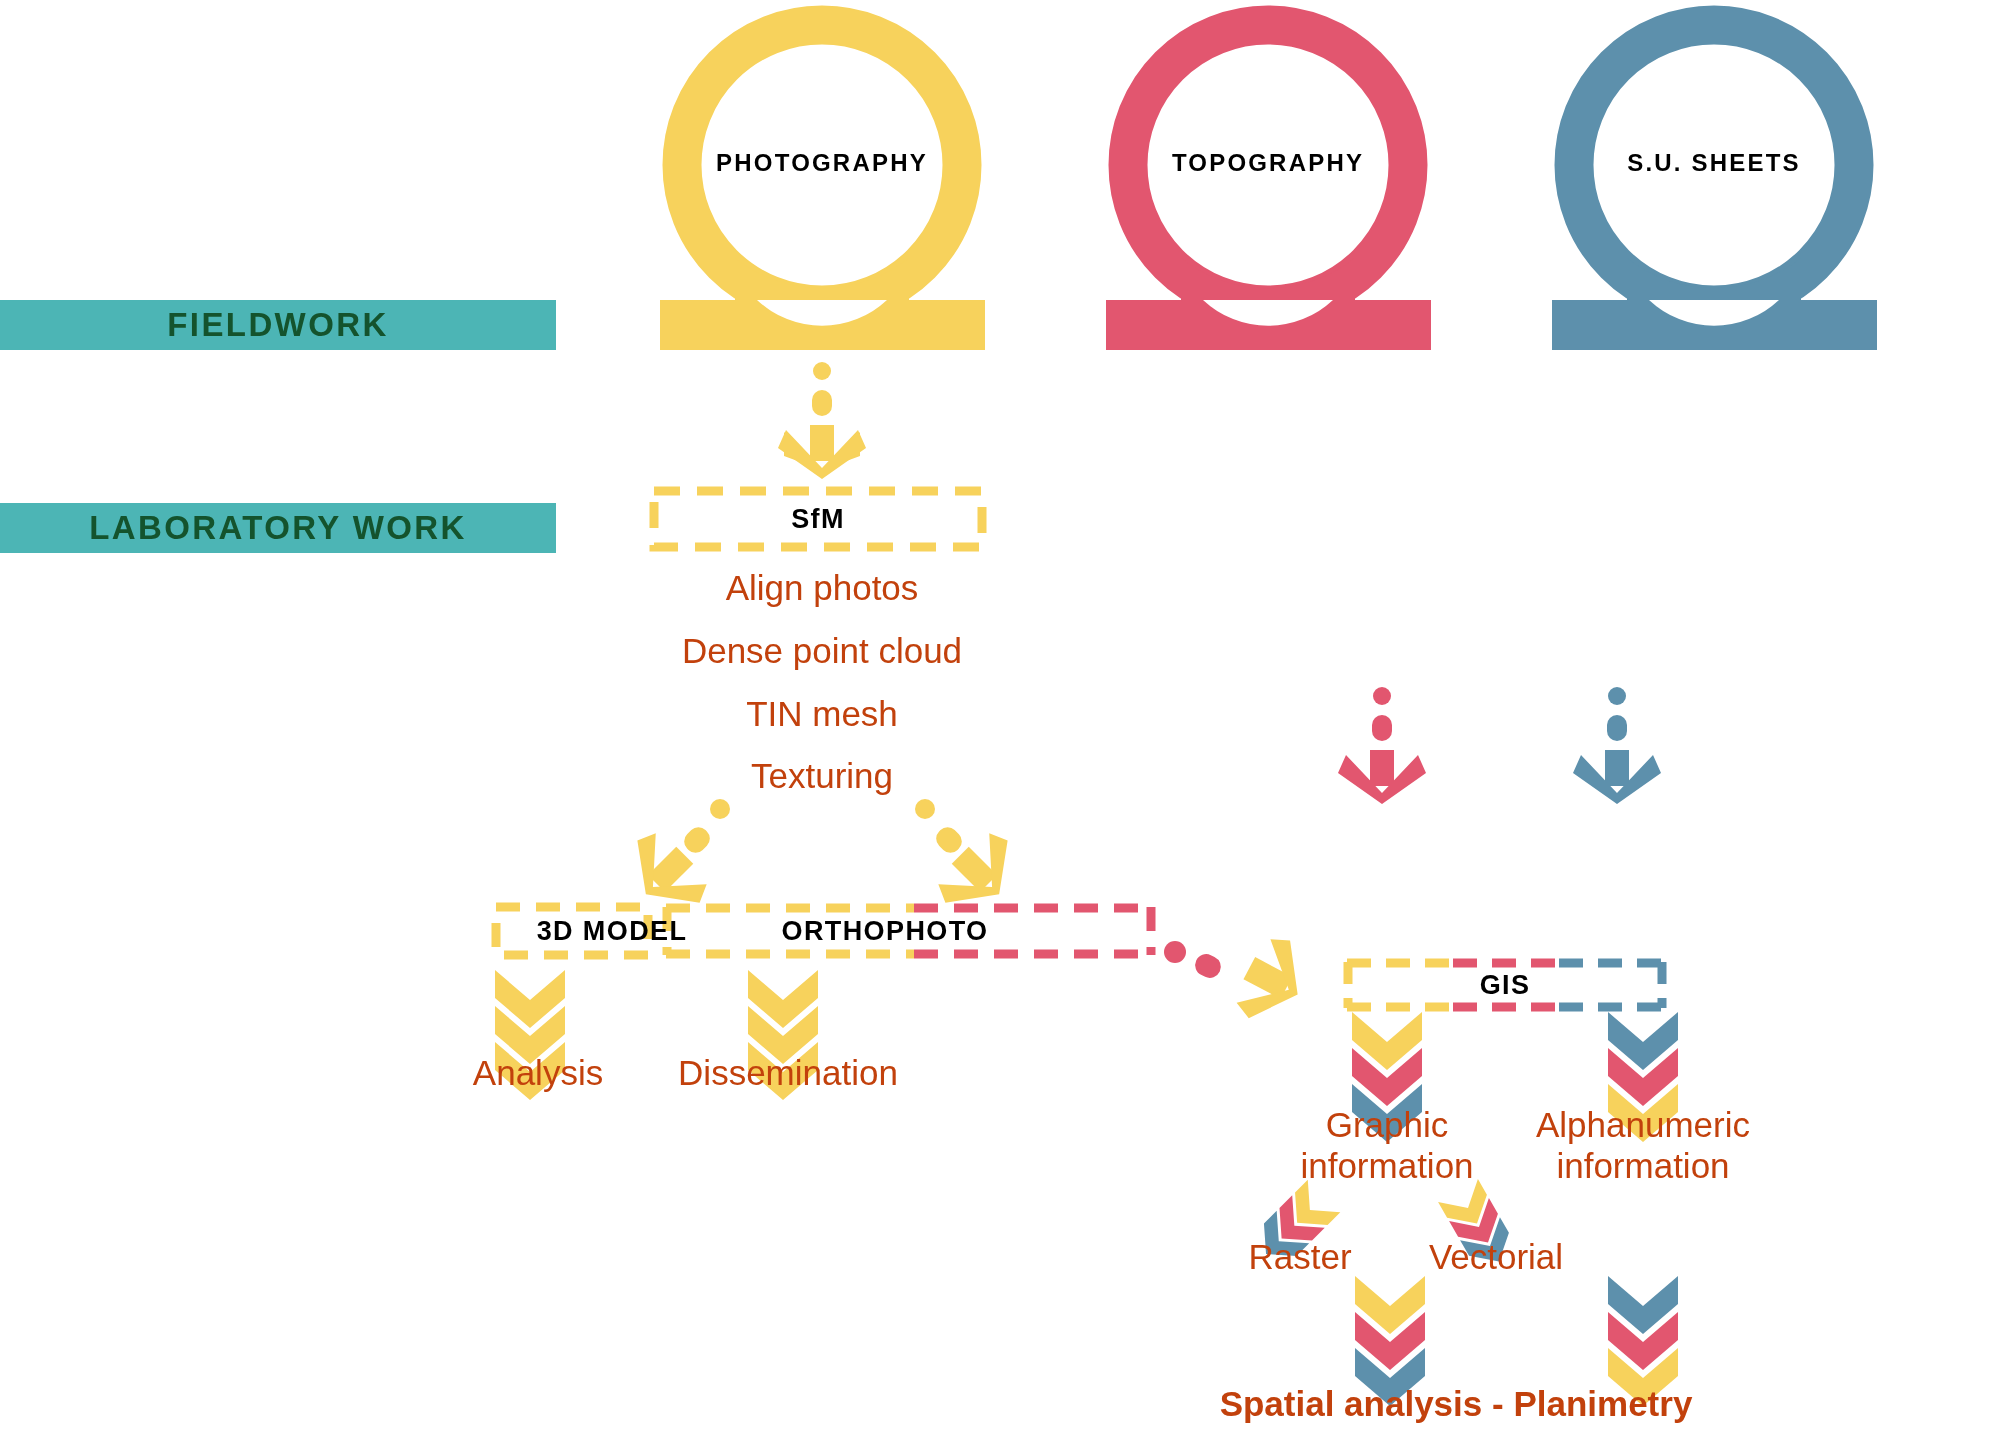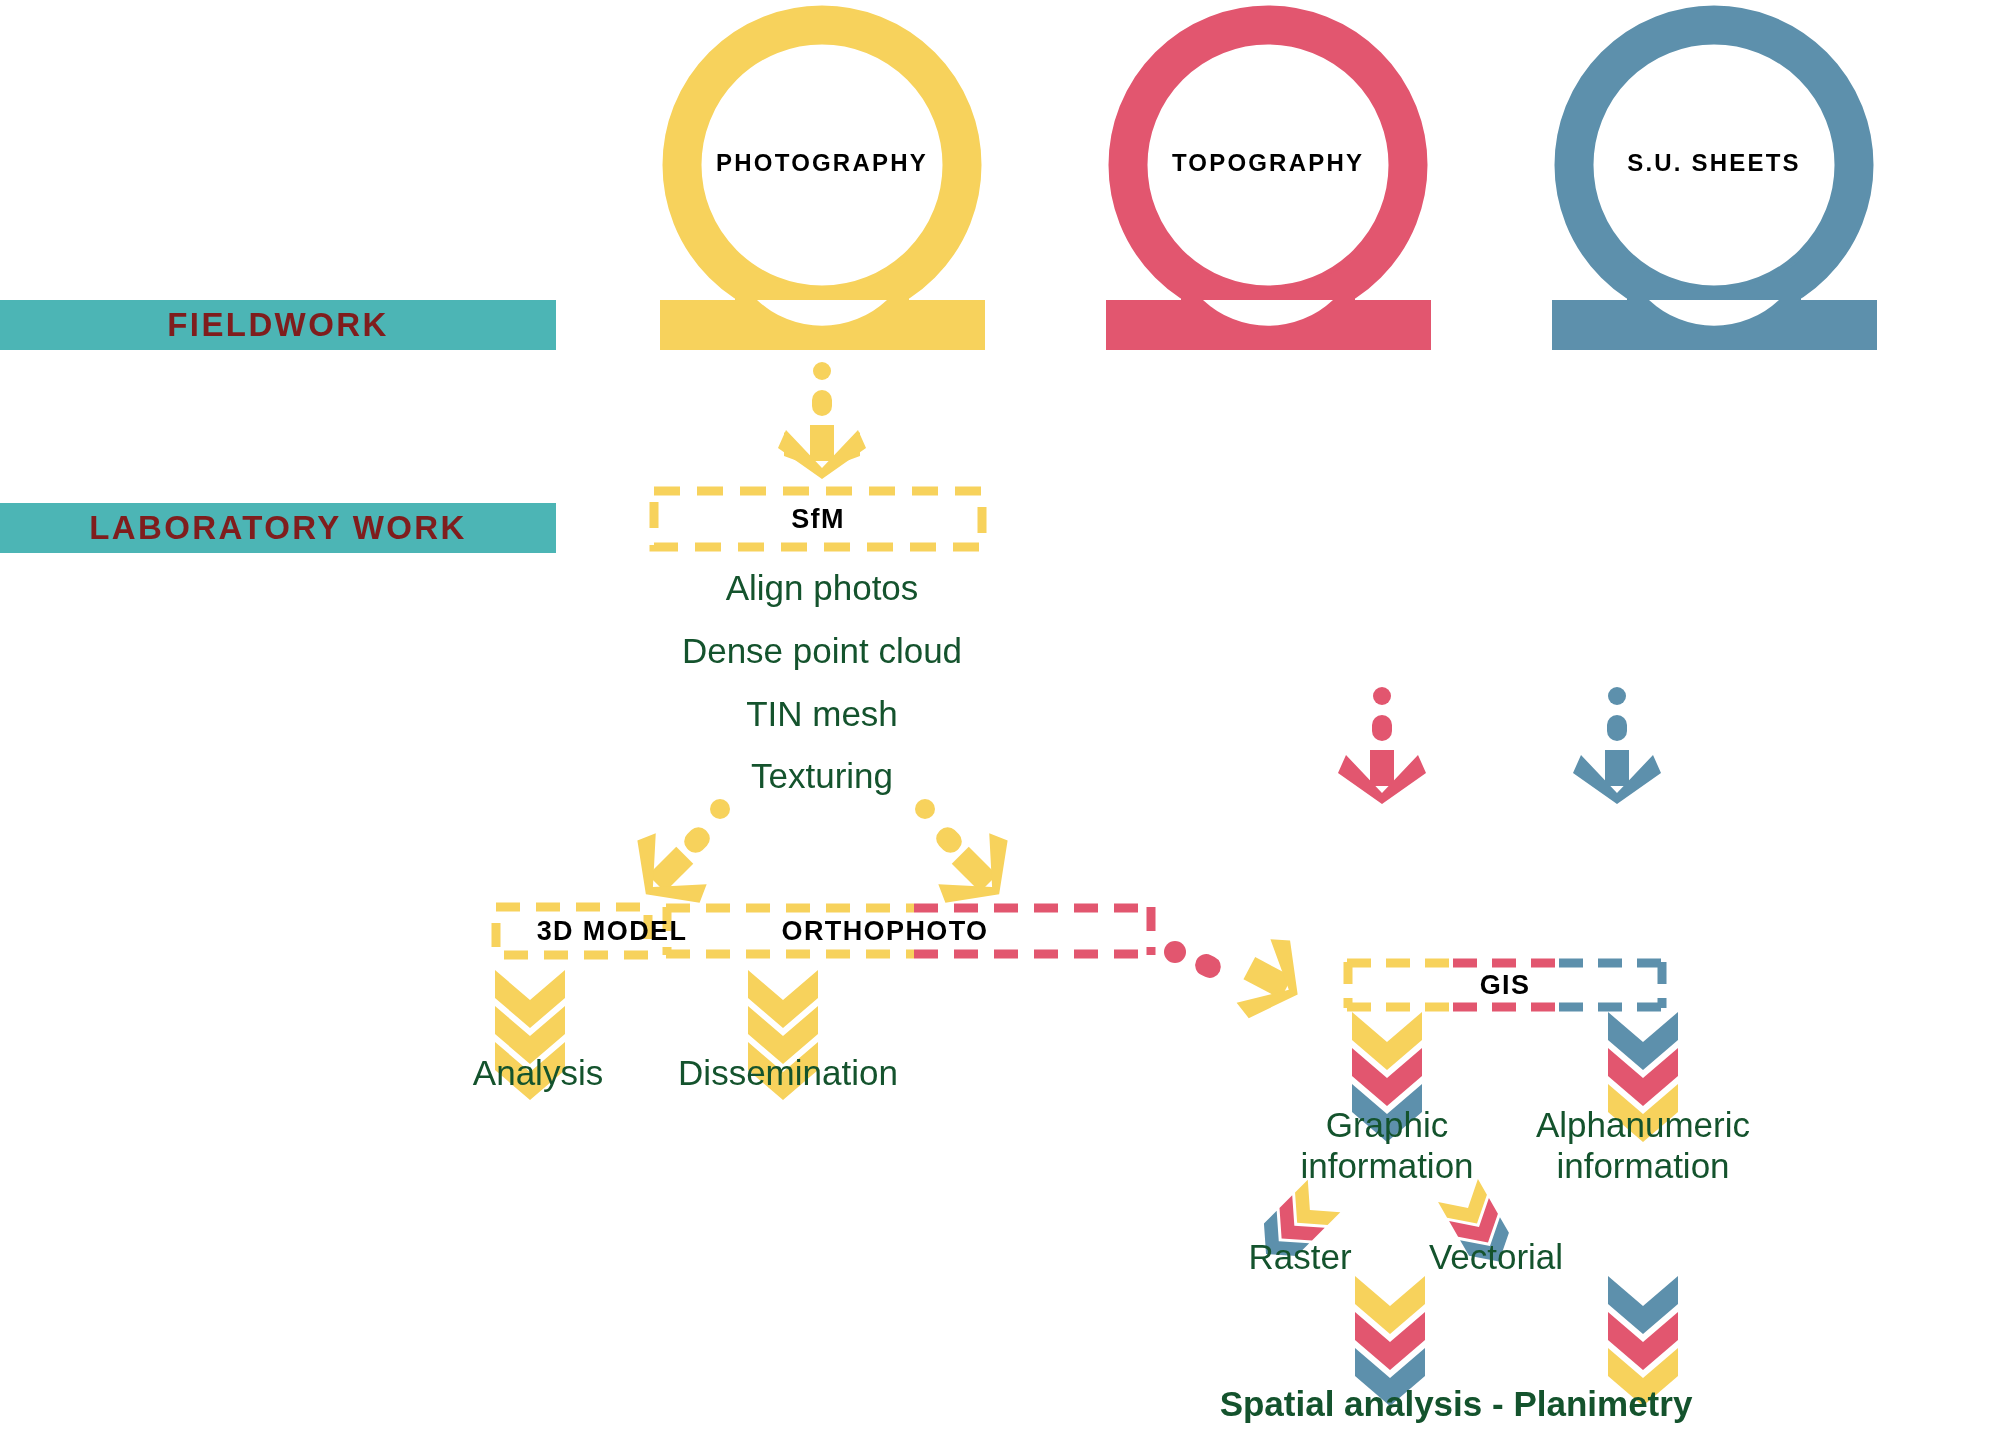--- a/index.html
+++ b/index.html
@@ -22,21 +22,21 @@
     height: 1440px;
   }
 
   
   .phase-bar {
     position: absolute;
     left: 0;
     height: 50px;
     width: 556px;
     background: #4CB5B5;
-    color: #7f1d1d;
+    color: #14532d;
     font-weight: bold;
     font-size: 33px;
     letter-spacing: 2.4px;
     display: flex;
     align-items: center;
     justify-content: center;
     box-sizing: border-box;
   }
   #bar-fieldwork { top: 300px; }
   #bar-lab { top: 503px; }
@@ -69,21 +69,21 @@
     color: #000000;
     white-space: nowrap;
     z-index: 4;
   }
   .proc-box svg { position: absolute; left: 0; top: 0; overflow: visible; }
 
   
   .txt {
     position: absolute;
     font-size: 35px;
-    color: #14532d;
+    color: #c2410c;
     white-space: nowrap;
     transform: translate(-50%, -50%);
     text-align: center;
     line-height: 1.18;
   }
   .txt.two-line { white-space: normal; }
 </style>
 </head>
 <body>
 

